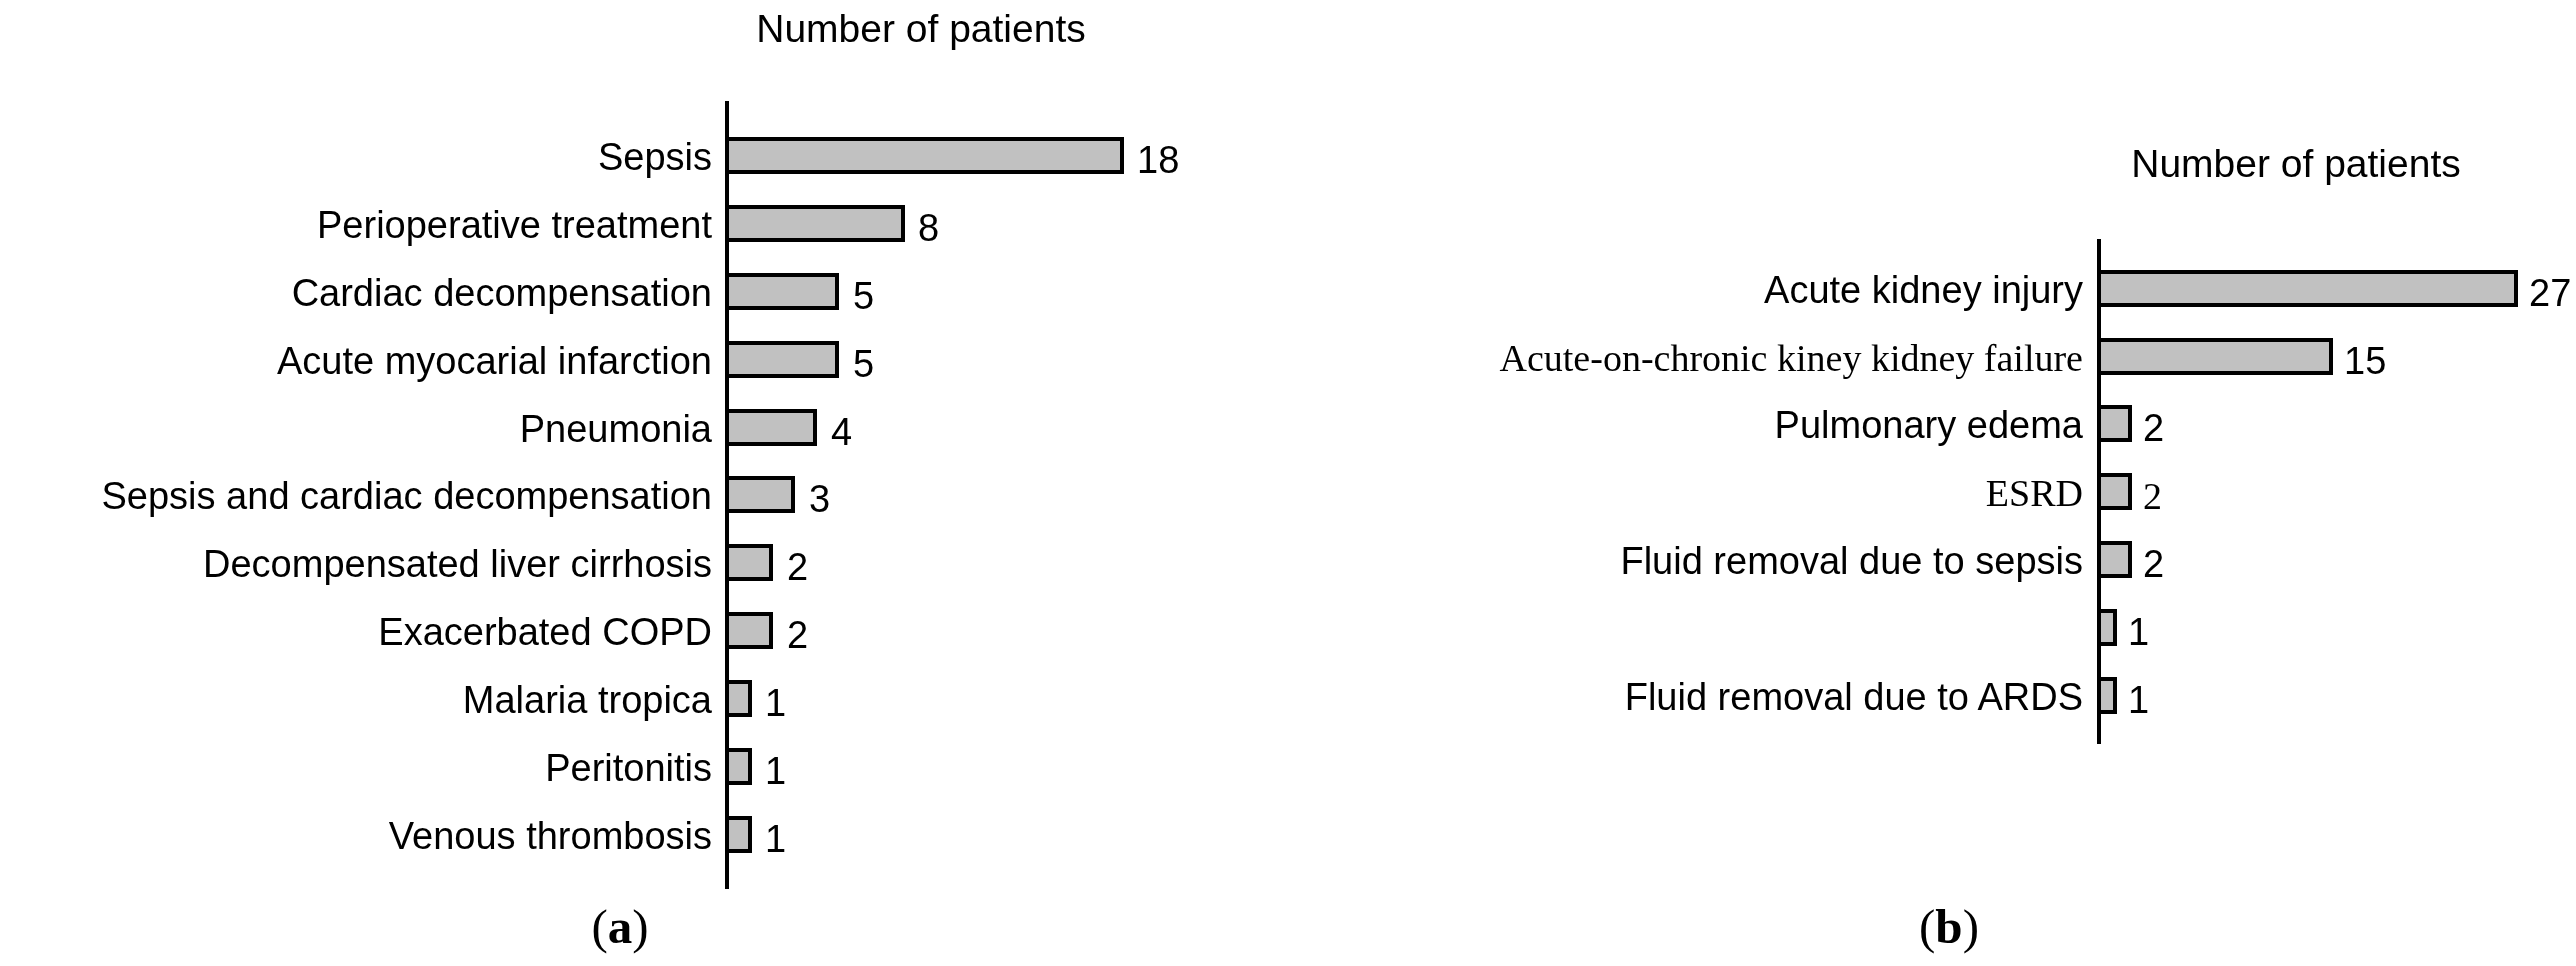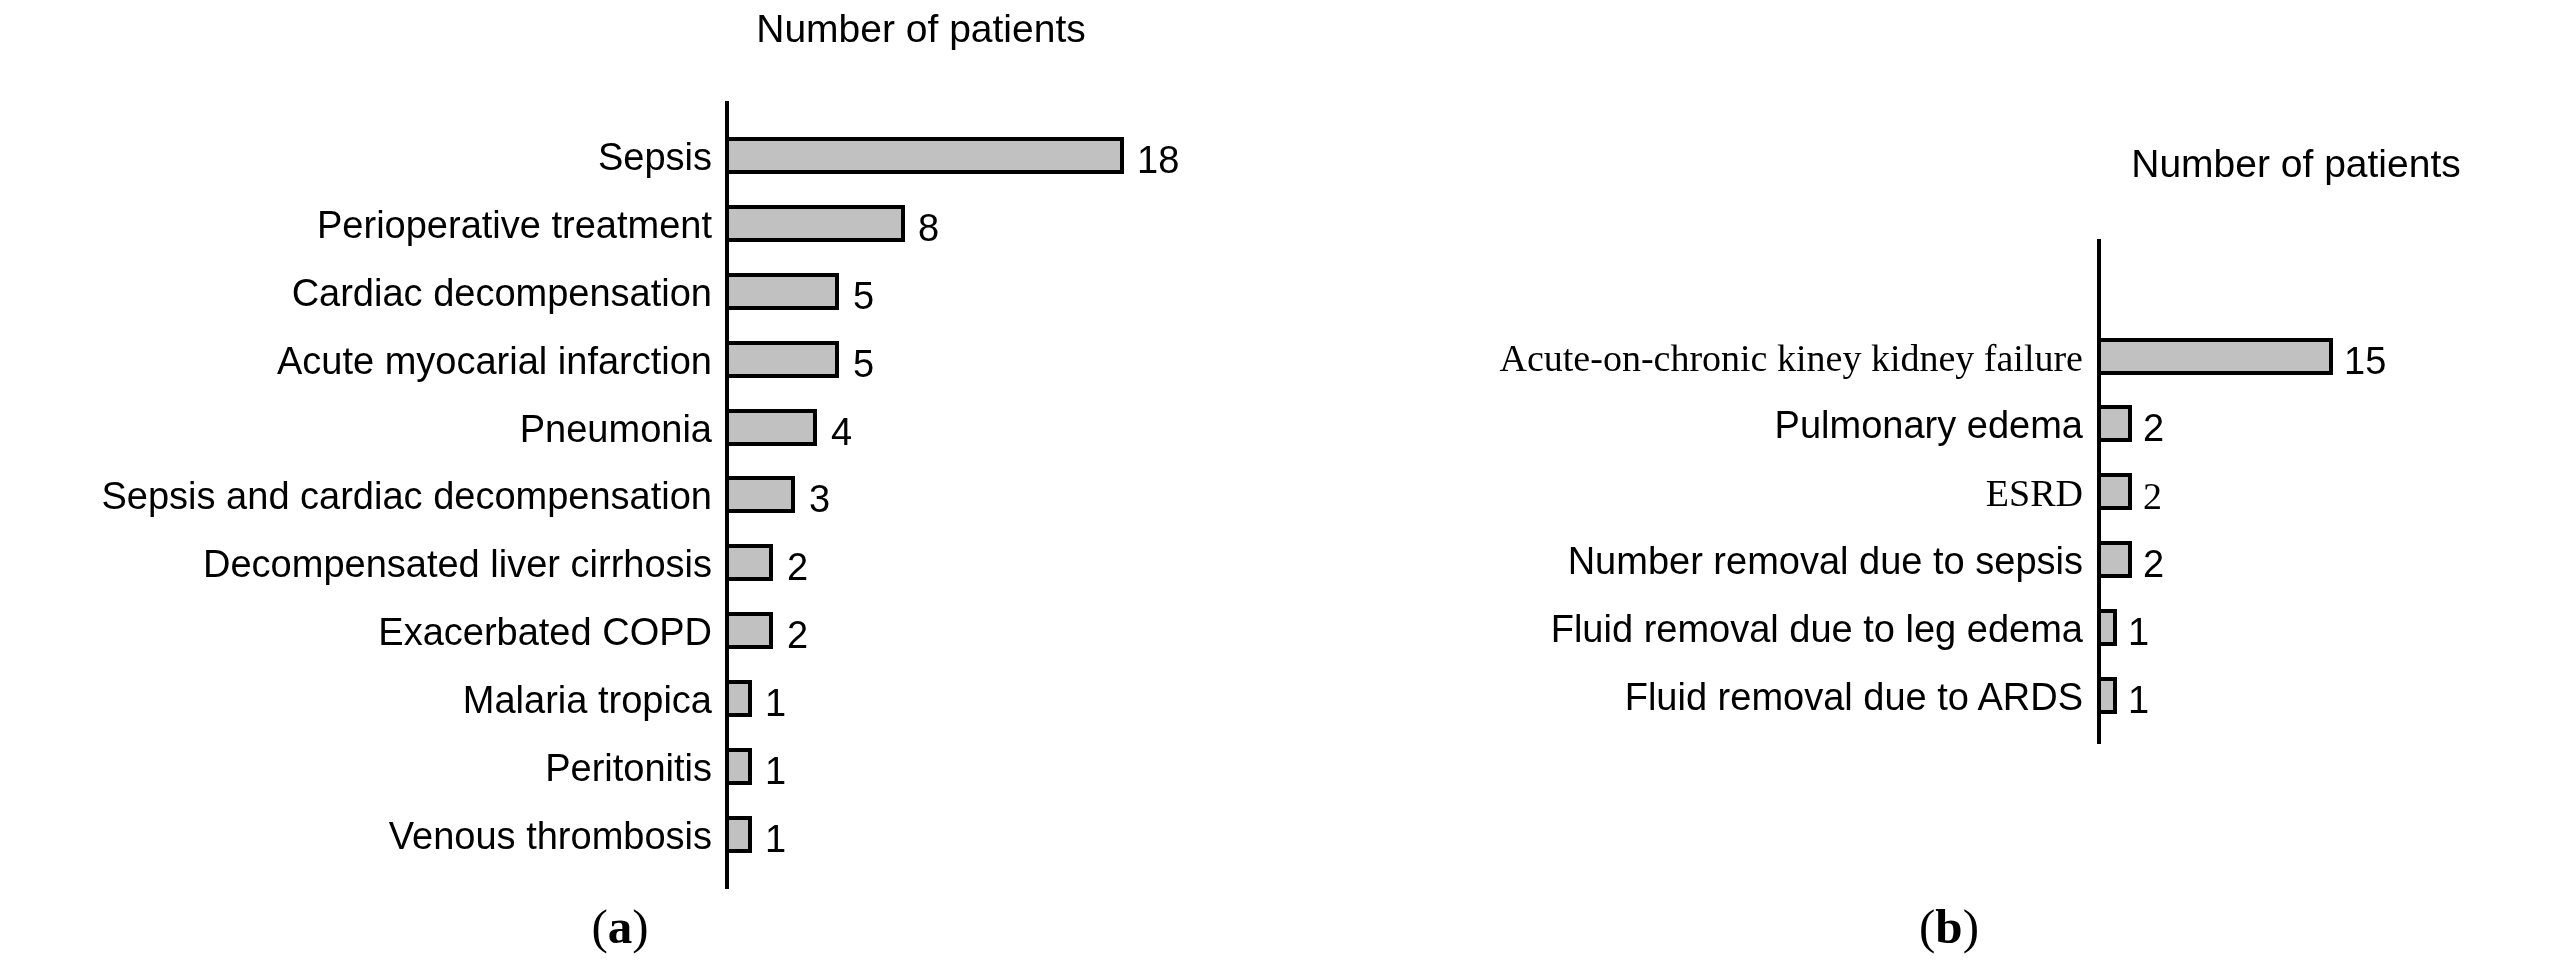--- a/index.html
+++ b/index.html
@@ -134,42 +134,46 @@
     <div class="value-label" style="left: 765px; line-height: 46px;">1</div>
   </div>
     </div>
   <div class="panel-label"><span class="pl-paren">(</span><span class="pl-letter">a</span><span class="pl-paren">)</span></div>
 </div>
 
 <div class="panel" id="panel-b">
   <div class="chart-title">Number of patients</div>
   <div class="y-axis"></div>
   <div class="rows">
+      <div class="bar-row" style="top: 270px; height: 37px;">
+    <div class="cat-label" style="left: 910px; width: 1173px; line-height: 41px;">Acute kidney injury</div>
+    <div class="bar" style="left: 2097px; width: 421px; height: 37px; background: rgb(193, 193, 193); border-color: rgb(0, 0, 0);"></div>
+    <div class="value-label" style="left: 2529px; line-height: 46px;">27</div>
+  </div>
       <div class="bar-row" style="top: 338px; height: 37px;">
     <div class="cat-label" style="left: 910px; width: 1173px; line-height: 41px; font-family: Liberation Serif, serif;">Acute-on-chronic kiney kidney failure</div>
     <div class="bar" style="left: 2097px; width: 236px; height: 37px; background: rgb(193, 193, 193); border-color: rgb(0, 0, 0);"></div>
     <div class="value-label" style="left: 2344px; line-height: 46px;">15</div>
   </div>
       <div class="bar-row" style="top: 405px; height: 37px;">
     <div class="cat-label" style="left: 910px; width: 1173px; line-height: 41px;">Pulmonary edema</div>
     <div class="bar" style="left: 2097px; width: 35px; height: 37px; background: rgb(193, 193, 193); border-color: rgb(0, 0, 0);"></div>
     <div class="value-label" style="left: 2143px; line-height: 46px;">2</div>
   </div>
       <div class="bar-row" style="top: 473px; height: 37px; font-family: Liberation Serif, serif;">
     <div class="cat-label" style="left: 910px; width: 1173px; line-height: 41px;">ESRD</div>
     <div class="bar" style="left: 2097px; width: 35px; height: 37px; background: rgb(193, 193, 193); border-color: rgb(0, 0, 0);"></div>
     <div class="value-label" style="left: 2143px; line-height: 46px;">2</div>
   </div>
       <div class="bar-row" style="top: 541px; height: 37px;">
-    <div class="cat-label" style="left: 910px; width: 1173px; line-height: 41px;">Number removal due to sepsis</div>
+    <div class="cat-label" style="left: 910px; width: 1173px; line-height: 41px;">Fluid removal due to sepsis</div>
     <div class="bar" style="left: 2097px; width: 35px; height: 37px; background: rgb(193, 193, 193); border-color: rgb(0, 0, 0);"></div>
     <div class="value-label" style="left: 2143px; line-height: 46px;">2</div>
   </div>
       <div class="bar-row" style="top: 609px; height: 37px;">
-    <div class="cat-label" style="left: 910px; width: 1173px; line-height: 41px;">Fluid removal due to leg edema</div>
     <div class="bar" style="left: 2097px; width: 20px; height: 37px; background: rgb(193, 193, 193); border-color: rgb(0, 0, 0);"></div>
     <div class="value-label" style="left: 2128px; line-height: 46px;">1</div>
   </div>
       <div class="bar-row" style="top: 677px; height: 37px;">
     <div class="cat-label" style="left: 910px; width: 1173px; line-height: 41px;">Fluid removal due to ARDS</div>
     <div class="bar" style="left: 2097px; width: 20px; height: 37px; background: rgb(193, 193, 193); border-color: rgb(0, 0, 0);"></div>
     <div class="value-label" style="left: 2128px; line-height: 46px;">1</div>
   </div>
     </div>
   <div class="panel-label"><span class="pl-paren">(</span><span class="pl-letter">b</span><span class="pl-paren">)</span></div>

